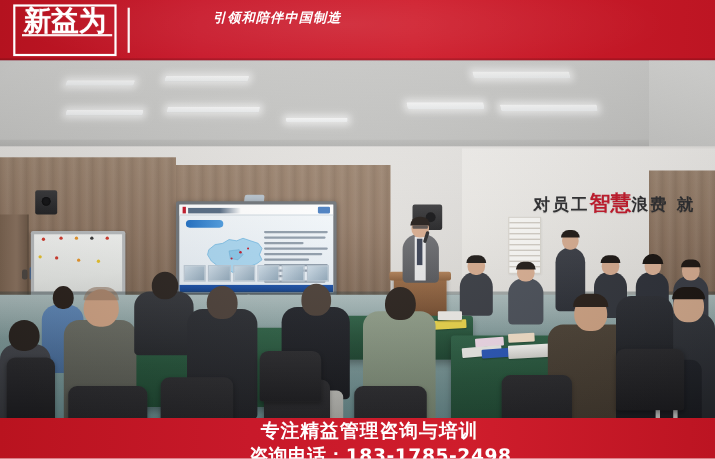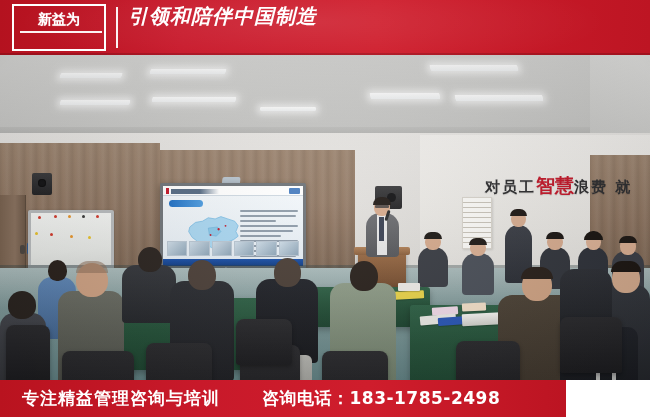--- a/index.html
+++ b/index.html
@@ -29,21 +29,21 @@
   .logo-block {
     position:absolute; left:12px; top:4px; width:94px; height:47px;
   }
   .logo-box {
     position:relative; width:94px; height:47px;
     border:2px solid #ffffff;
     display:flex; flex-direction:column; align-items:center; justify-content:flex-start;
     padding-top:1px;
   }
   .logo-main {
-    color:#ffffff; font-size:14px; line-height:24px; font-weight:bold;
+    color:#ffffff; font-size:25px; line-height:24px; font-weight:bold;
     letter-spacing:0px; white-space:nowrap;
     font-family:"DejaVu Sans","Liberation Sans",sans-serif;
     text-shadow:0 0 1px rgba(255,255,255,0.5);
   }
   .logo-sub {
     position:absolute; left:0; bottom:0; width:100%;
     background:#ffffff; color:#c4182a;
     font-size:9px; line-height:13px; font-weight:bold;
     text-align:center; letter-spacing:-0.4px; white-space:nowrap;
   }
@@ -59,22 +59,22 @@
   }
 
   
   .slogan {
     position:absolute; left:126px; top:5px; width:250px; height:46px;
     color:#ffffff;
     font-family:"DejaVu Serif","Liberation Serif",serif;
     font-weight:bold; font-style:italic;
   }
   .slogan .line1 {
-    font-size:20px; line-height:22px; letter-spacing:1px;
-    text-align:left; padding-left:2px; white-space:nowrap;
+    font-size:12px; line-height:22px; letter-spacing:1px;
+    text-align:center; padding-left:2px; white-space:nowrap;
   }
   .slogan .line2 {
     font-size:16px; line-height:21px; letter-spacing:1px;
     text-align:right; padding-right:18px; white-space:nowrap;
   }
 
   
   .years-block {
     position:absolute; right:6px; top:2px; height:51px;
     display:flex; align-items:center;
@@ -282,23 +282,23 @@
   
   .grade {
     left:0; top:0; width:650px; height:325px;
     background:
       radial-gradient(ellipse 500px 300px at 50% 45%, rgba(255,255,255,0.06), rgba(0,0,0,0.10) 78%, rgba(0,0,0,0.20) 100%);
     pointer-events:none;
   }
 
   
   .footer {
-    position:absolute; left:0; top:380px; width:566px; height:37px;
+    position:absolute; left:0; top:380px; width:650px; height:37px;
     background:linear-gradient(92deg,#b9131f 0%,#c8192a 35%,#cf1d2c 65%,#bc1422 100%);
-    display:flex; align-items:center;
+    display:flex; align-items:center;flex-direction:column;
   }
   .footer-left {
     color:#ffffff; font-size:17px; font-weight:bold; letter-spacing:1px;
     margin-left:22px; white-space:nowrap;
     font-family:"DejaVu Sans","Liberation Sans",sans-serif;
   }
   .footer-right {
     color:#ffffff; font-size:17px; font-weight:bold; letter-spacing:0.5px;
     margin-left:42px; white-space:nowrap;
     font-family:"DejaVu Sans","Liberation Sans",sans-serif;

